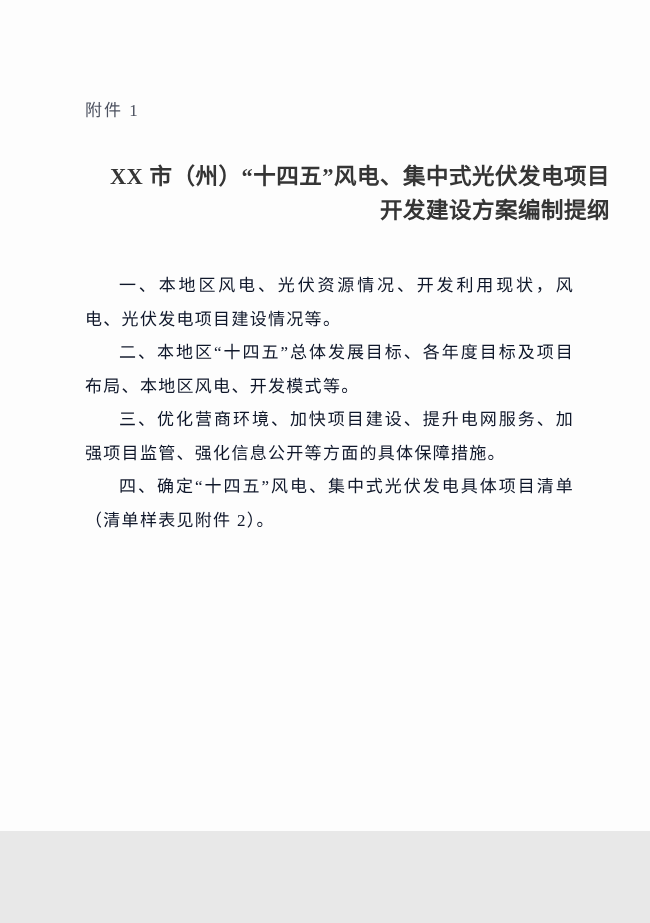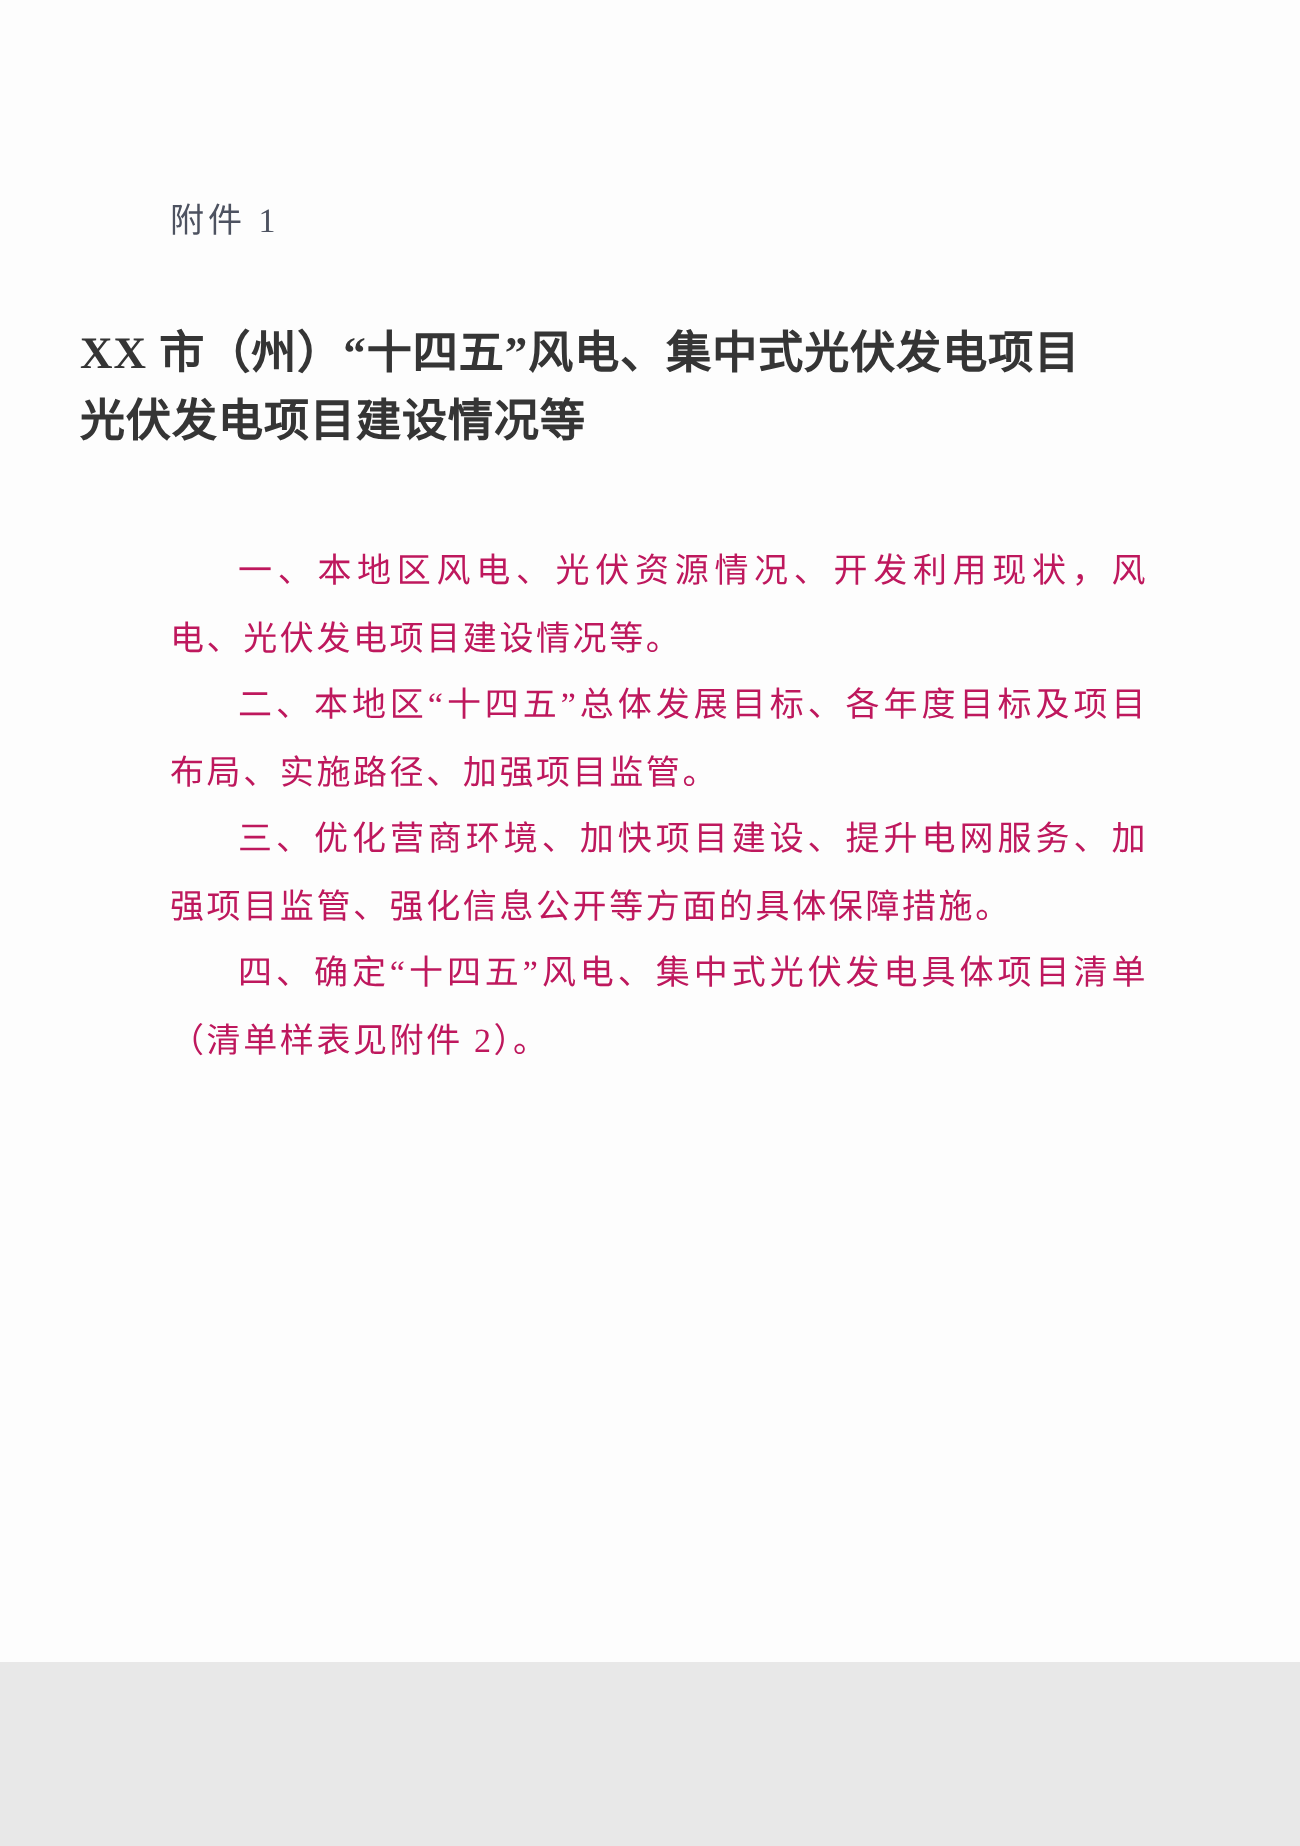--- a/index.html
+++ b/index.html
@@ -23,38 +23,38 @@
     top: 96px;
     font-size: 17px;
     color: #4d5260;
     letter-spacing: 2px;
   }
   .doc-title {
     position: absolute;
     top: 160px;
     left: 40px;
     right: 40px;
-    text-align: left;
+    text-align: right;
     font-weight: 700;
     font-size: 22.5px;
     line-height: 34px;
     color: #353535;
     letter-spacing: 0.5px;
   }
   .doc-title .title-line {
     display: block;
   }
   .doc-body {
     position: absolute;
     top: 269px;
     left: 85px;
     width: 489px;
     font-size: 17px;
     line-height: 33.5px;
-    color: #be185d;
+    color: #0f172a;
     text-align: justify;
     letter-spacing: 1.3px;
   }
   .doc-body p {
     margin: 0;
     padding: 0;
     text-indent: 2em;
   }
   .page-number {
     position: absolute;
@@ -68,25 +68,25 @@
 </style>
 </head>
 <body>
 
 <div class="page">
 
   <div class="attachment-label">附件 1</div>
 
   <div class="doc-title">
     <span class="title-line">XX 市（州）“十四五”风电、集中式光伏发电项目</span>
-    <span class="title-line">光伏发电项目建设情况等</span>
+    <span class="title-line">开发建设方案编制提纲</span>
   </div>
 
   <div class="doc-body">
     <p>一、本地区风电、光伏资源情况、开发利用现状，风电、光伏发电项目建设情况等。</p>
-    <p>二、本地区“十四五”总体发展目标、各年度目标及项目布局、实施路径、加强项目监管。</p>
+    <p>二、本地区“十四五”总体发展目标、各年度目标及项目布局、本地区风电、开发模式等。</p>
     <p>三、优化营商环境、加快项目建设、提升电网服务、加强项目监管、强化信息公开等方面的具体保障措施。</p>
     <p>四、确定“十四五”风电、集中式光伏发电具体项目清单（清单样表见附件 2）。</p>
   </div>
 
   <div class="page-number">— 7 —</div>
 
 </div>
 
 </body></html>

